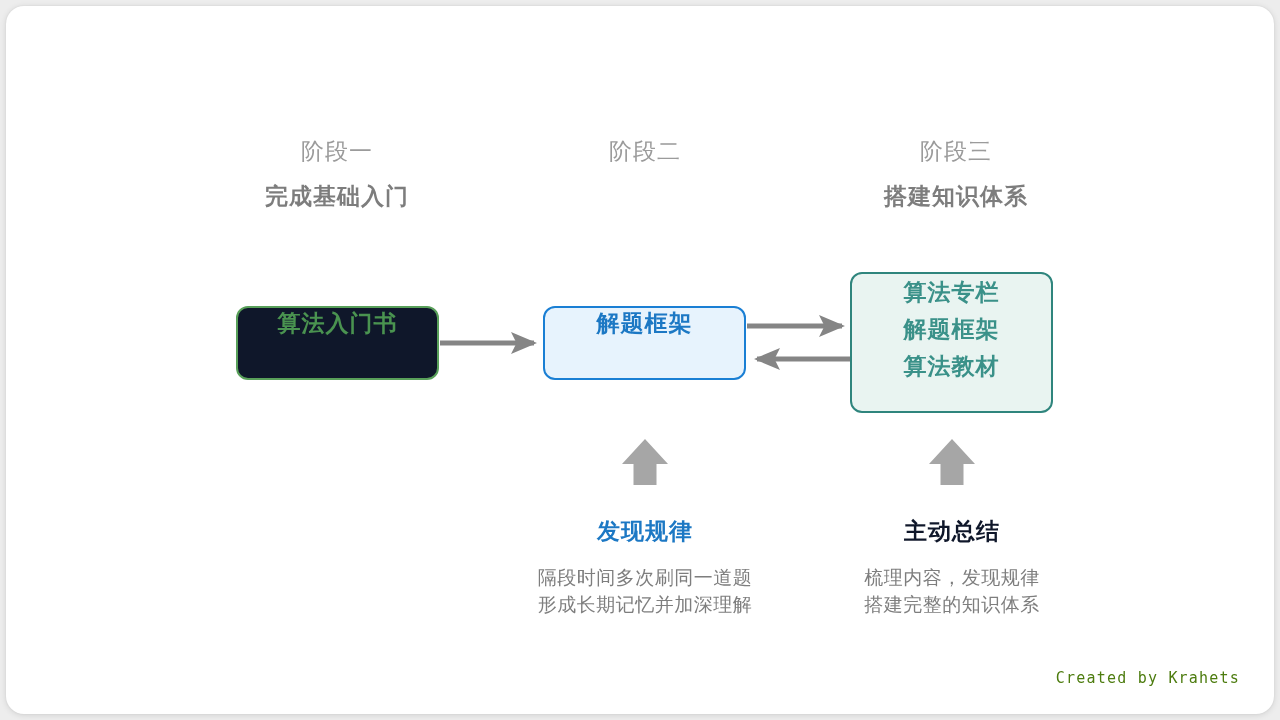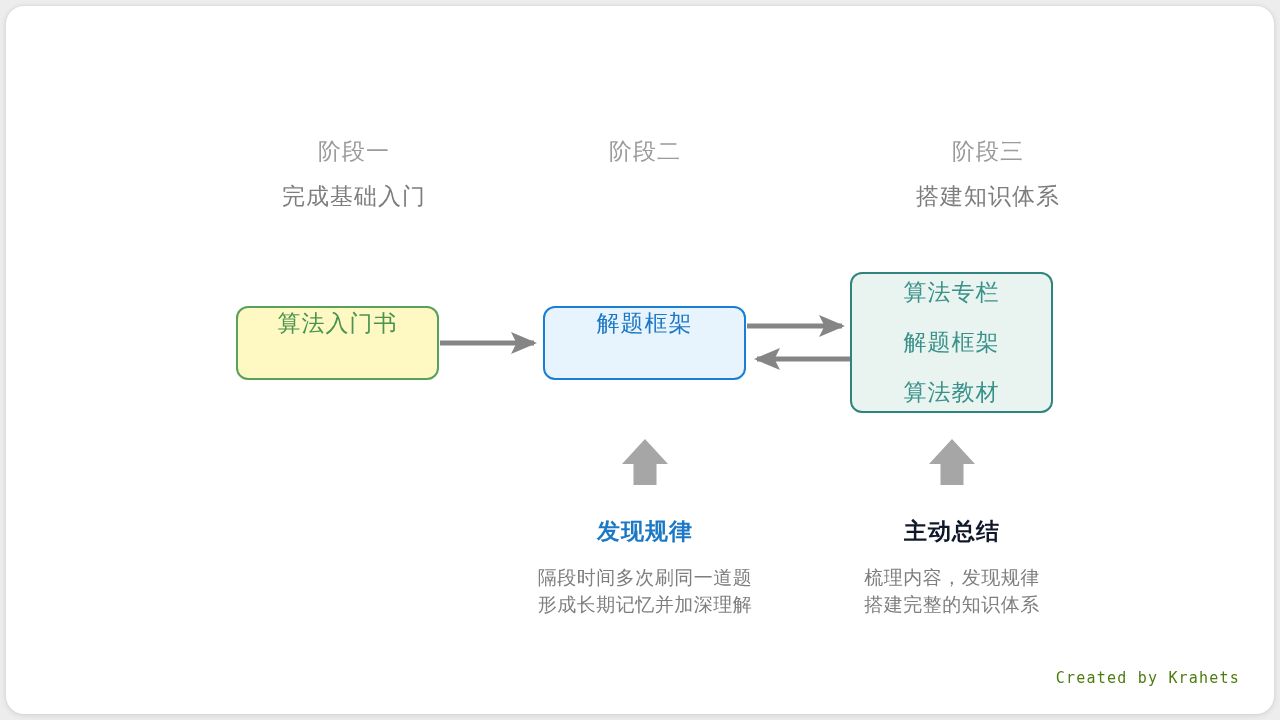--- a/index.html
+++ b/index.html
@@ -42,49 +42,49 @@
     font-size: 23px;
     color: #9b9b9b;
     font-weight: 400;
     letter-spacing: 1px;
     line-height: 30px;
   }
   .stage-head .stage-title {
     display: block;
     font-size: 23px;
     color: #7d7d7d;
-    font-weight: normal;
+    font-weight: bold;
     letter-spacing: 1px;
     line-height: 32px;
     margin-top: 14px;
   }
 
-  #head-1 { left: 218px; top: 130px; }
+  #head-1 { left: 201px; top: 130px; }
   #head-2 { left: 509px; top: 130px; }
-  #head-3 { left: 852px; top: 130px; }
+  #head-3 { left: 820px; top: 130px; }
 
   
   .node {
     position: absolute;
     box-sizing: border-box;
     border-radius: 12px;
     display: flex;
     flex-direction: column;
     align-items: center;
-    justify-content: space-between;
-    font-weight: normal;
+    justify-content: flex-start;
+    font-weight: bold;
     letter-spacing: 1px;
   }
 
   #node-book {
     left: 230px;
     top: 300px;
     width: 203px;
     height: 74px;
-    background: #fef9c3;
+    background: #0f172a;
     border: 2px solid #59a05a;
     color: #4a9350;
     font-size: 23px;
   }
 
   #node-practice {
     left: 537px;
     top: 300px;
     width: 203px;
     height: 74px;

